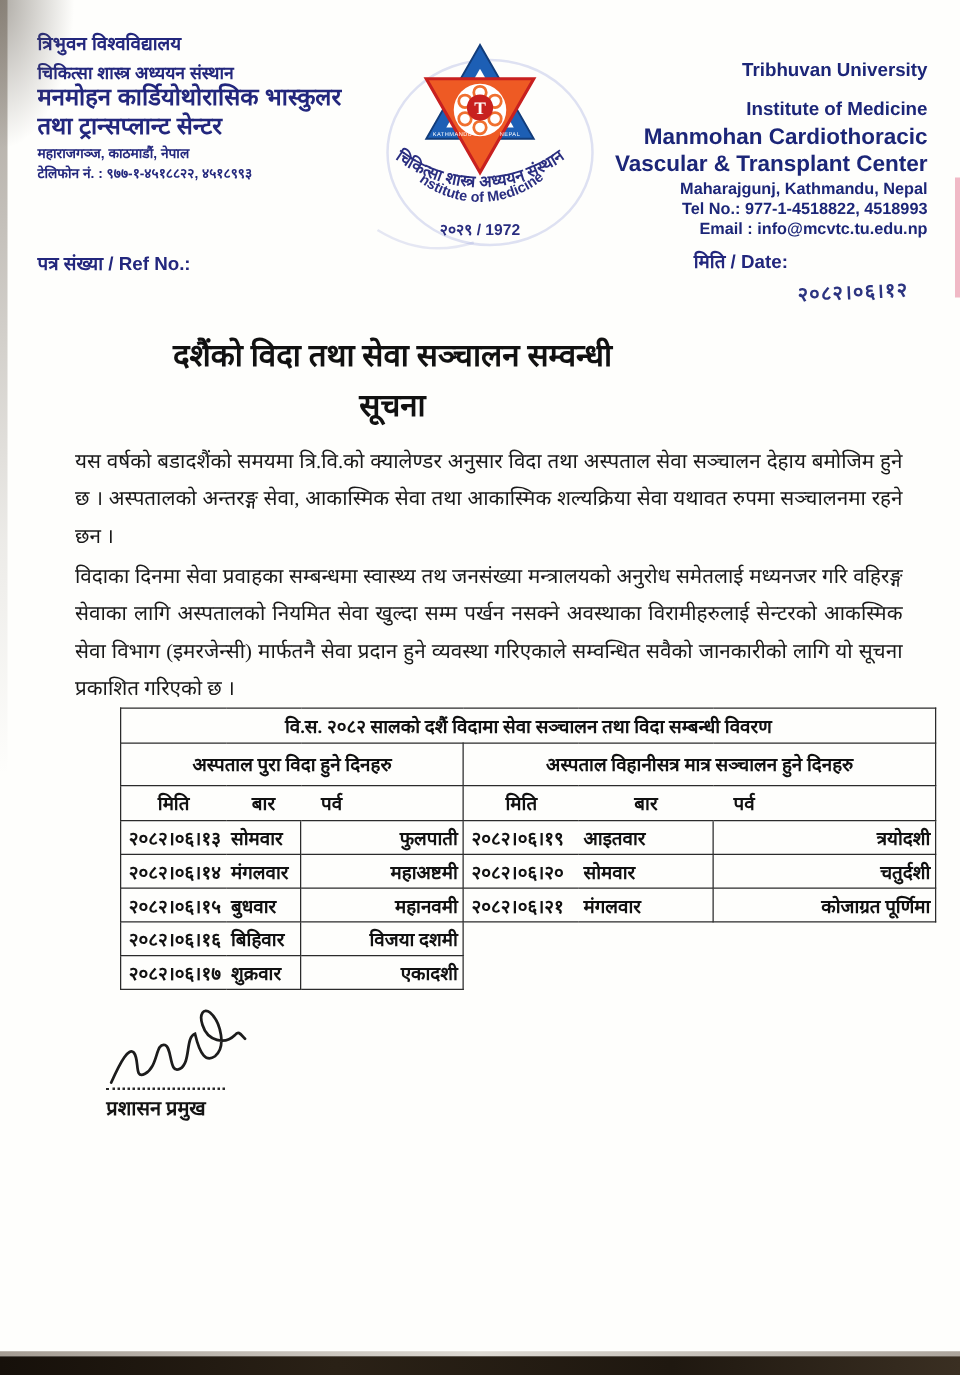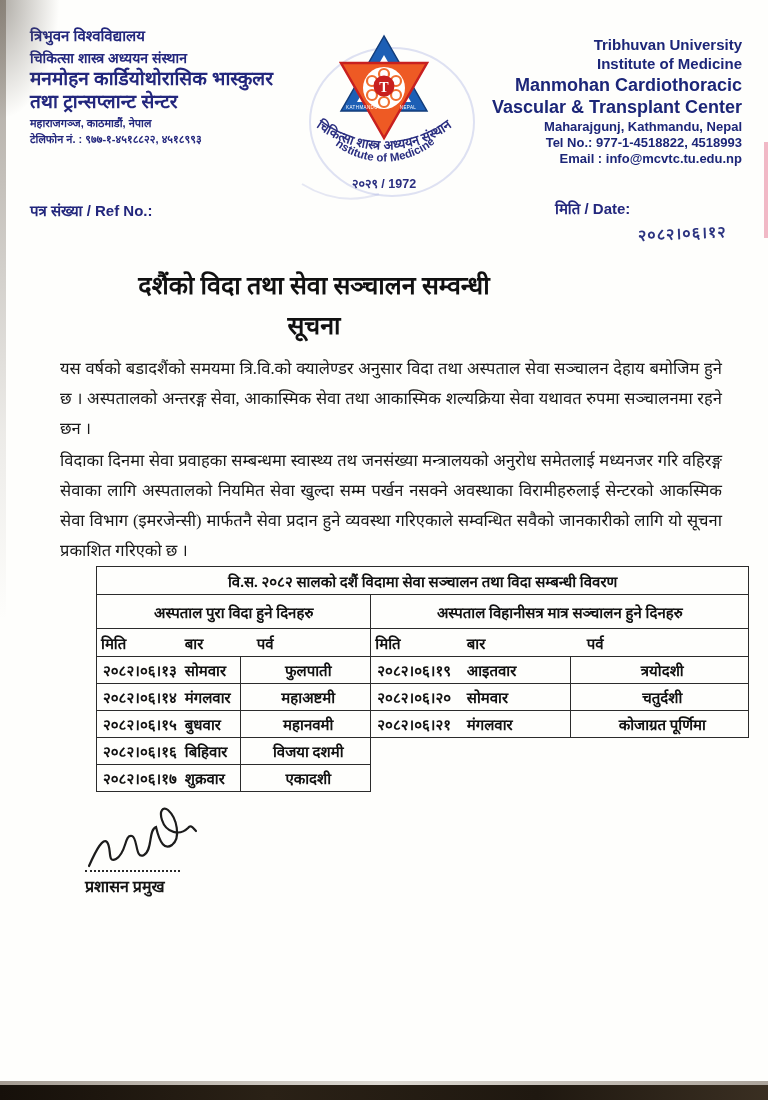--- a/index.html
+++ b/index.html
@@ -24,21 +24,21 @@
     background:radial-gradient(ellipse at 0% 0%,rgba(95,88,78,.5),rgba(95,88,78,0) 70%);}
   .edge-right-pink{position:absolute;right:0;top:142px;width:4px;height:96px;background:#efadbc;opacity:.85;}
   
   .hdr-left{position:absolute;left:30px;top:26px;color:#23277d;font-family:"Liberation Sans","DejaVu Sans",sans-serif;font-weight:bold;line-height:1.3;}
   .hl-1{font-size:15px;}
   .hl-2{font-size:14px;margin-top:3px;}
   .hl-big{font-size:19px;line-height:1.25;}
   .hl-small{font-size:11px;margin-top:2px;}
   .hdr-right{position:absolute;right:26px;top:36px;text-align:right;color:#1c2678;
     font-family:"Liberation Sans","DejaVu Sans",sans-serif;font-weight:bold;line-height:1.25;}
-  .hr-1{font-size:15px;}
+  .hr-1{font-size:15px;margin-top:12px;}
   .hr-big{font-size:18px;}
   .hr-small{font-size:13px;}
   .logo-wrap{position:absolute;left:284px;top:22px;width:200px;height:195px;}
   
   .ref-label{position:absolute;left:30px;top:200px;color:#23277d;font-family:"Liberation Sans","DejaVu Sans",sans-serif;font-weight:bold;font-size:15px;}
   .date-label{position:absolute;left:555px;top:198px;color:#23277d;font-family:"Liberation Sans","DejaVu Sans",sans-serif;font-weight:bold;font-size:15px;}
   .date-value{position:absolute;left:638px;top:222px;color:#2c3480;font-size:16px;font-weight:bold;transform:rotate(-2.5deg);letter-spacing:1px;}
   
   .doc-title{position:absolute;left:0;top:266px;width:628px;text-align:center;font-weight:bold;font-size:25px;line-height:40px;color:#111;}
   
@@ -53,22 +53,22 @@
   td.hdr-cell{height:33px;text-align:center;font-size:16px;}
   td.sub{height:27px;font-size:14.5px;}
   td.data{height:26px;}
   .no-r{border-right-style:hidden !important;}
   .no-l{border-left-style:hidden !important;}
   .plain-l{border-left-style:none !important;}
   td.ghost{border-top-style:none !important;border-right-style:none !important;border-bottom-style:none !important;border-left-style:none !important;}
   td.ghost-top{border-right-style:none !important;border-bottom-style:none !important;border-left-style:none !important;}
   .c-date{text-align:left;padding-left:6px !important;margin-left:12px;}
   .c-day{text-align:left;}
-  .c-fest{text-align:center;padding-left:9px !important;font-family:Liberation Serif, serif;}
-  .sub-center{}
+  .c-fest{text-align:right;padding-left:9px !important;font-family:Liberation Serif, serif;}
+  .sub-center{text-align:center;}
   .sub-left{text-align:left;padding-left:16px !important;}
   
   .sig-block{position:absolute;left:85px;top:804px;width:220px;}
   .sig-svg{display:block;}
   .sig-dots{width:95px;border-bottom:2px dotted #2a2a2a;margin-top:-6px;}
   .sig-name{font-size:16px;font-weight:bold;color:#141414;margin-top:4px;}
   .sig-title{font-size:16px;font-weight:bold;color:#141414;margin-top:3px;}
 </style>
 </head>
 <body>

